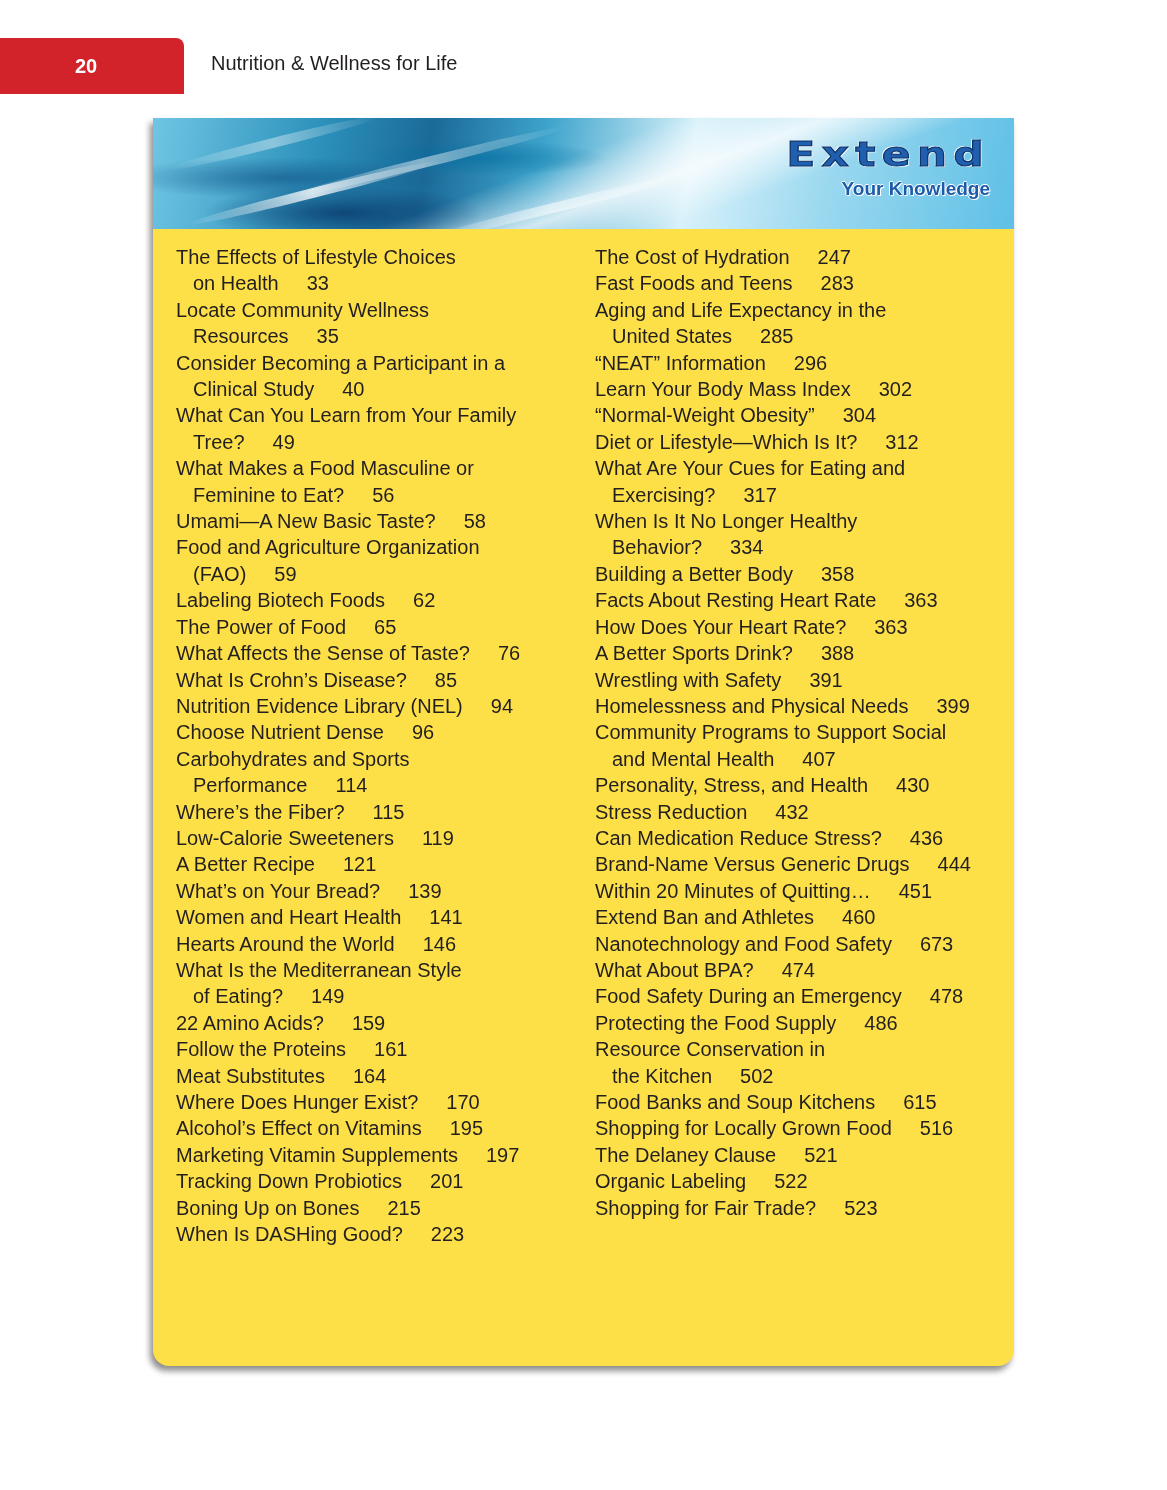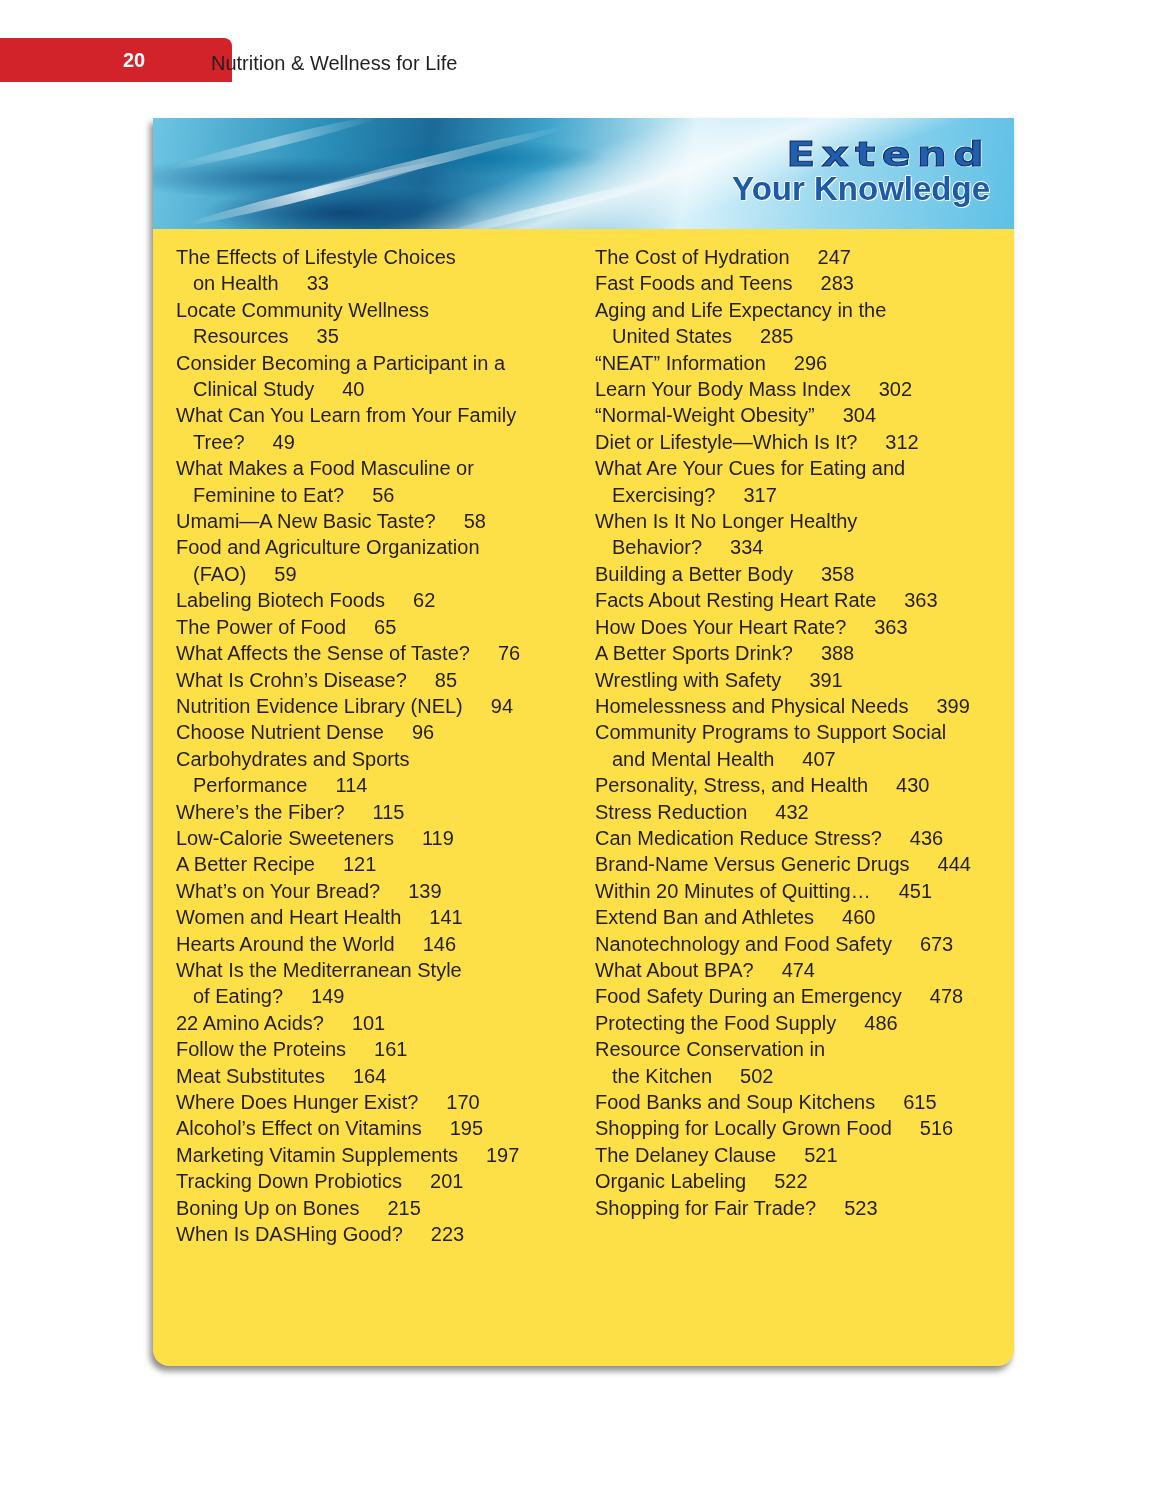--- a/index.html
+++ b/index.html
@@ -1,23 +1,23 @@
 <!DOCTYPE html>
 <html><head>
 <meta charset="utf-8">
 <style>
   html, body { margin:0; padding:0; }
   body {
     width:1167px; height:1490px; background:#ffffff; position:relative; overflow:hidden;
     font-family:"Liberation Sans", sans-serif; color:#231f20;
   }
   .page-tab {
-    position:absolute; left:0; top:38px; width:184px; height:44px;
+    position:absolute; left:0; top:38px; width:184px; height:56px;
     background:#d2232a; border-top-right-radius:8px;
-    display:flex; align-items:center; justify-content:center;padding-left:48px;
+    display:flex; align-items:center; justify-content:center;
   }
   .page-num { color:#fff; font-weight:bold; font-size:20px; margin-right:12px; }
   .running-head {
     position:absolute; left:211px; top:52px; font-size:20px; color:#231f20;
   }
   .panel {
     position:absolute; left:153px; top:118px; width:861px; height:1248px;
     background:#fde047;
     border-bottom-left-radius:16px; border-bottom-right-radius:16px;
     box-shadow: -3px 5px 6px rgba(0,0,0,0.45);
@@ -43,21 +43,21 @@
   .extend {
     display:block; font-family:"DejaVu Sans", sans-serif; font-weight:bold;
     font-size:34px; letter-spacing:5px; line-height:36px;
     color:#1f5fae;
     -webkit-text-stroke:1px #0b2f66;
     text-shadow:0 0 2px #fff, 1px 1px 0 #ffffff, -1px -1px 0 #ffffff;
     transform:scaleX(1.25); transform-origin:right center;
   }
   .your-knowledge {
     display:block; font-family:"Liberation Sans", sans-serif; font-weight:bold;
-    font-size:33px; line-height:34px; color:#1d5aa8;
+    font-size:19px; line-height:34px; color:#1d5aa8;
     text-shadow:0 0 2px #fff, 1px 1px 0 #fff, -1px 0 0 #fff, 0 -1px 0 #fff;
   }
   .columns { position:absolute; top:126px; left:23px; right:0; }
   .col { position:absolute; top:0; width:410px; }
   .col.left { left:0; }
   .col.right { left:419px; }
   .entry { font-size:20px; line-height:26.4px; color:#231f20; }
   .entry .line { display:block; white-space:nowrap; }
   .entry .line.cont { padding-left:17px; }
   .entry .pg { margin-left:28px; }
@@ -149,21 +149,21 @@
           <span class="line"><span>Women and Heart Health</span><span class="pg">141</span></span>
         </div>
         <div class="entry">
           <span class="line"><span>Hearts Around the World</span><span class="pg">146</span></span>
         </div>
         <div class="entry">
           <span class="line"><span>What Is the Mediterranean Style</span></span>
           <span class="line cont"><span>of Eating?</span><span class="pg">149</span></span>
         </div>
         <div class="entry">
-          <span class="line"><span>22 Amino Acids?</span><span class="pg">101</span></span>
+          <span class="line"><span>22 Amino Acids?</span><span class="pg">159</span></span>
         </div>
         <div class="entry">
           <span class="line"><span>Follow the Proteins</span><span class="pg">161</span></span>
         </div>
         <div class="entry">
           <span class="line"><span>Meat Substitutes</span><span class="pg">164</span></span>
         </div>
         <div class="entry">
           <span class="line"><span>Where Does Hunger Exist?</span><span class="pg">170</span></span>
         </div>

